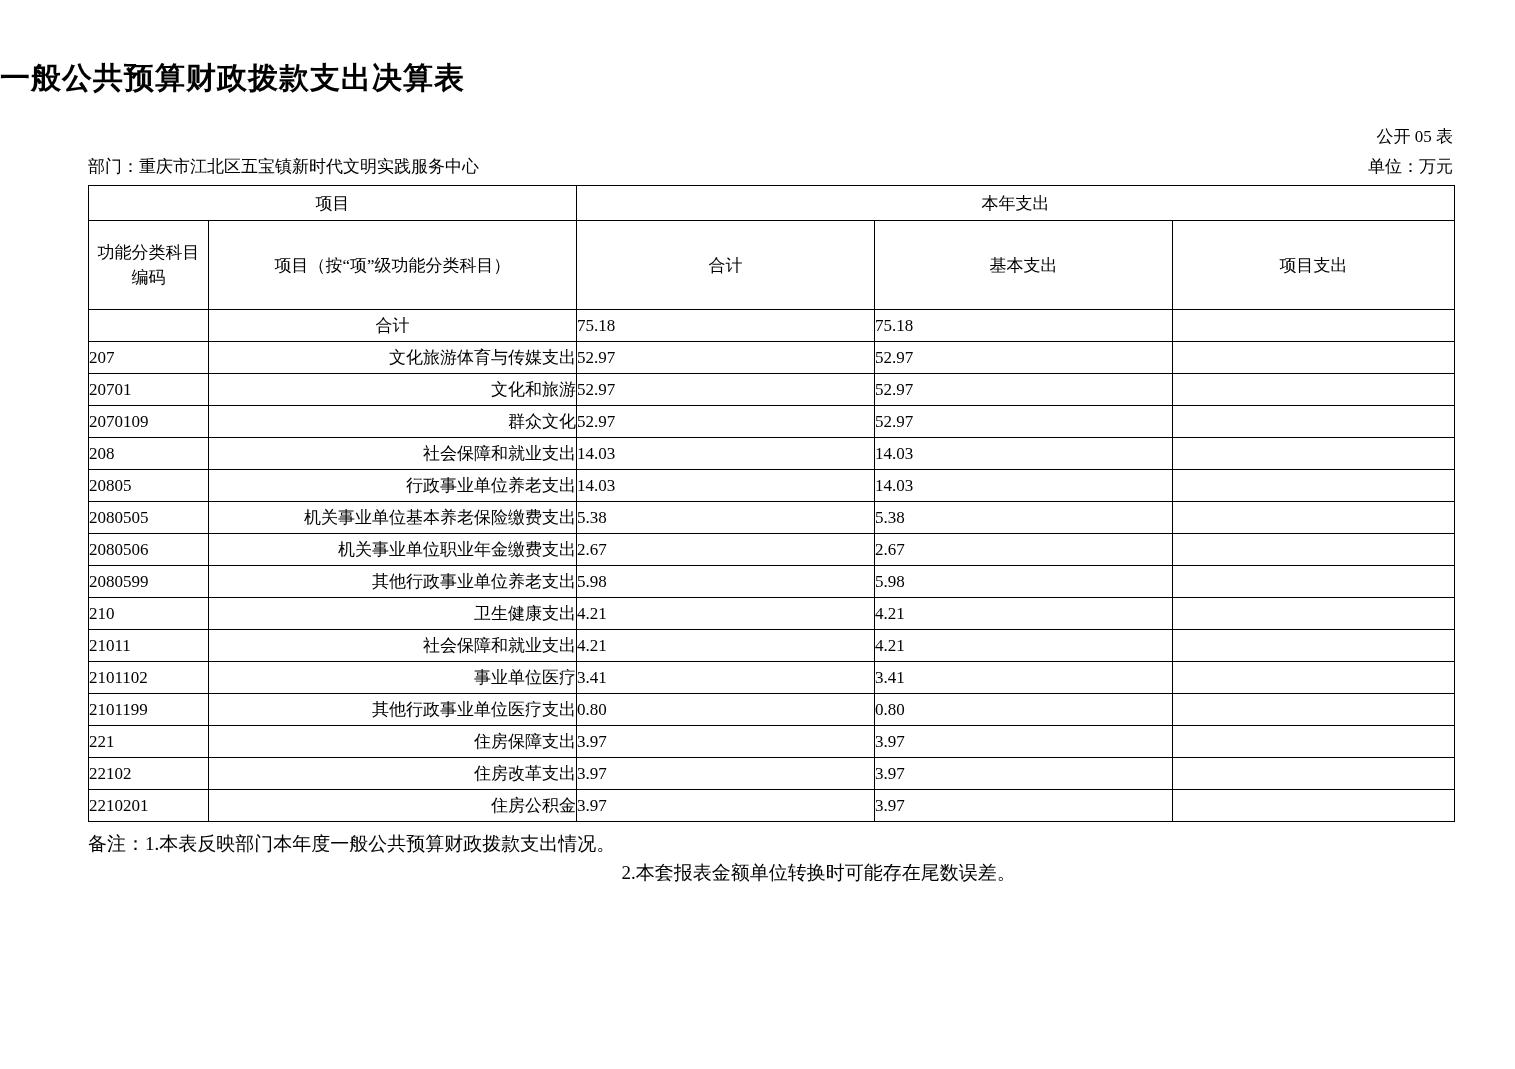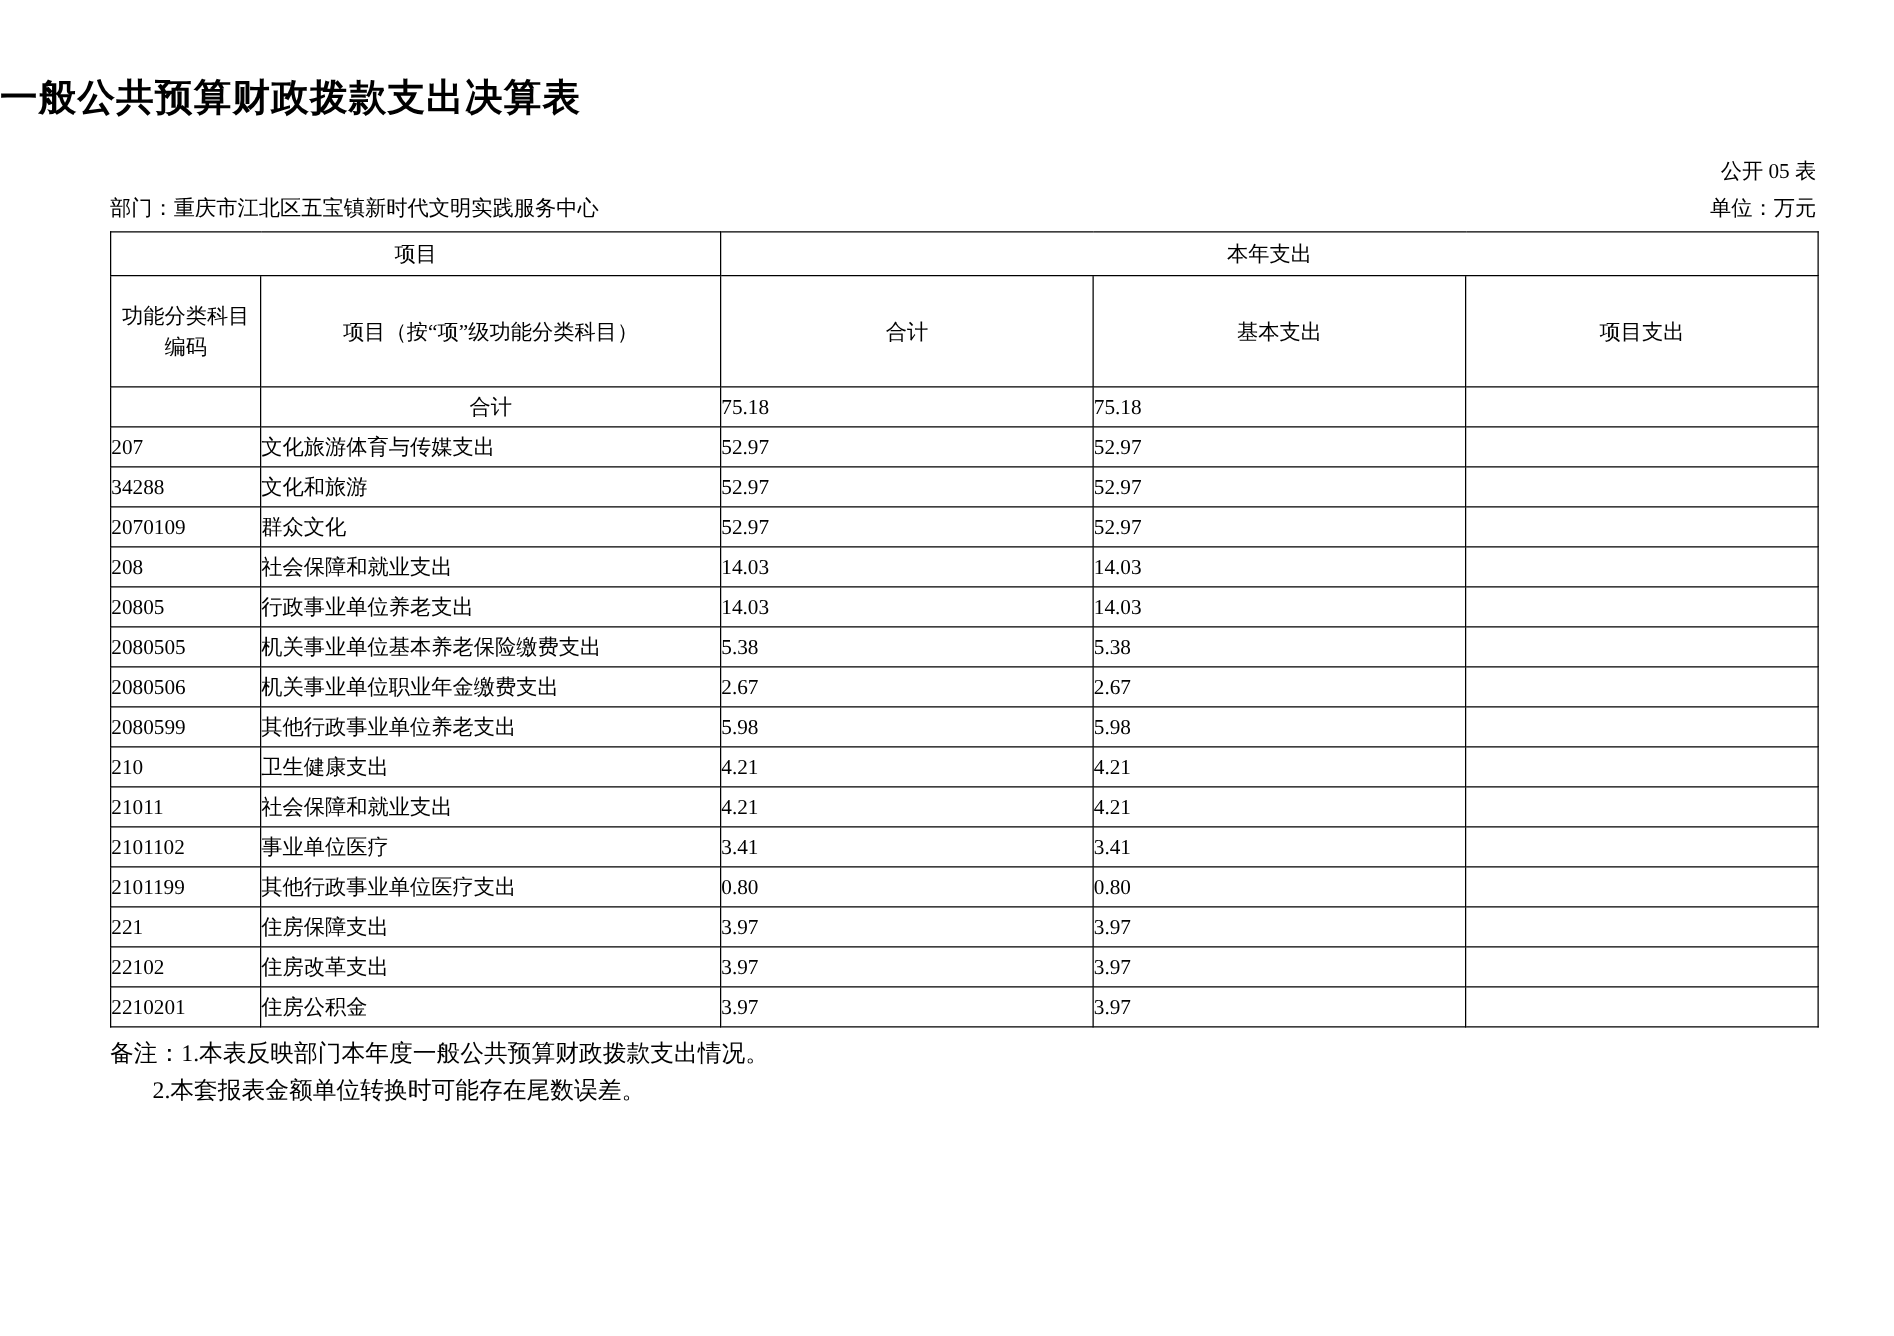--- a/index.html
+++ b/index.html
@@ -85,40 +85,41 @@
   }
   .row td {
     height: 31px;
   }
   .c-code {
     padding-left: 6px;
     text-align: left;
   }
   .c-name {
     padding-left: 16px;
-    text-align: left;
+    text-align: right;
   }
   .c-num {
     padding-right: 16px;
     text-align: left;
   }
   .c-center {
     text-align: center;
   }
   .bold td, td.bold {
     font-weight: bold;
   }
   .notes {
     margin-left: 88px;
     margin-top: 7px;
     font-size: 19px;
     line-height: 1.55;
   }
   .notes .n2 {
     margin-left: 34px;
+    text-align: center;
   }
 </style>
 </head>
 <body>
 
 <div class="page">
 
   <div class="doc-title">一般公共预算财政拨款支出决算表</div>
 
   <div class="meta-row">
@@ -164,21 +165,21 @@
 
       <tr class="row bold">
         <td class="c-code">207</td>
         <td class="c-name">文化旅游体育与传媒支出</td>
         <td class="c-num">52.97</td>
         <td class="c-num">52.97</td>
         <td class="c-num"></td>
       </tr>
 
       <tr class="row bold">
-        <td class="c-code">34288</td>
+        <td class="c-code">20701</td>
         <td class="c-name">文化和旅游</td>
         <td class="c-num">52.97</td>
         <td class="c-num">52.97</td>
         <td class="c-num"></td>
       </tr>
 
       <tr class="row">
         <td class="c-code">2070109</td>
         <td class="c-name">群众文化</td>
         <td class="c-num">52.97</td>

